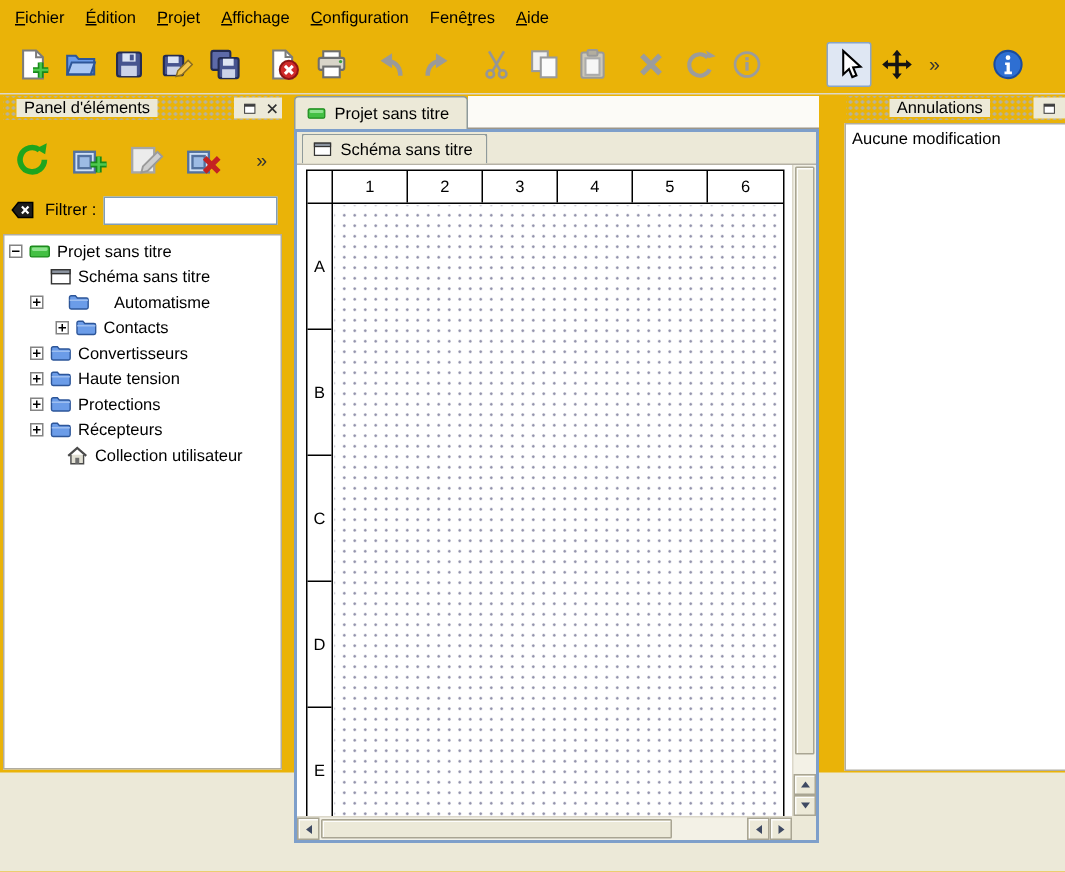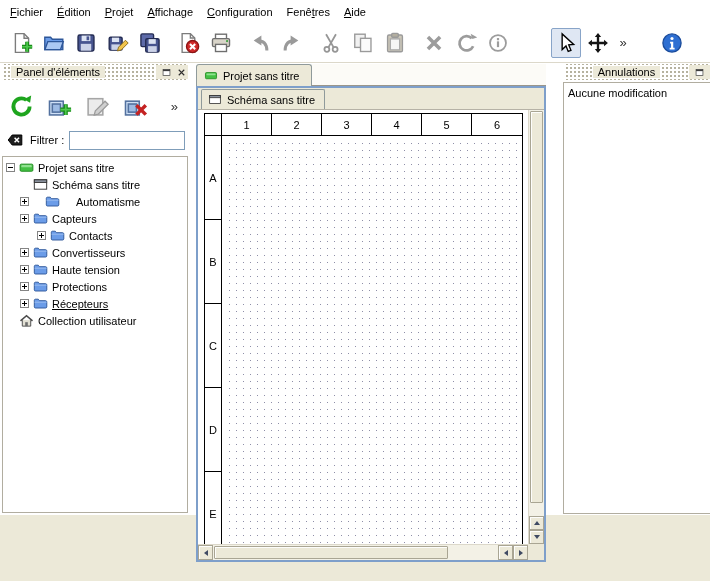--- a/index.html
+++ b/index.html
@@ -1,20 +1,20 @@
 <!DOCTYPE html>
 <html><head>
 <meta charset="utf-8">
 <style>
   *{margin:0;padding:0;box-sizing:border-box;}
   html,body{width:710px;height:581px;overflow:hidden;}
   body{font-family:"Liberation Sans",sans-serif;font-size:11px;color:#000;background:#ece9d8;}
   svg{display:block;}
   u{text-decoration:underline;}
-  .app{position:relative;width:710px;height:515px;background:#ffffff;}
+  .app{position:relative;width:710px;height:515px;background:#eab308;}
 
   
   .menubar{position:absolute;left:0;top:0;width:710px;height:23px;display:flex;align-items:center;padding-left:3px;}
   .menu-item{padding:4px 7px;white-space:nowrap;cursor:default;}
 
   
   .toolbar{position:absolute;left:0;top:23px;width:710px;height:40px;display:flex;align-items:center;padding-left:6px;border-bottom:1px solid #dcd8ca;}
   .tb-group{display:flex;align-items:center;}
   .tb-group + .tb-group{margin-left:7px;}
   .tb-group:nth-child(6){margin-left:36px;}
@@ -383,81 +383,71 @@
         <div class="tree-row" style="padding-left: 17px; gap: 12px;">
           <span class="tree-expander plus"></span>
           <span class="tree-icon">
             <svg viewBox="0 0 16 16">
               <path d="M1.4 4.6c0-.7.5-1.2 1.2-1.2h3l1.4 1.6h6.5c.7 0 1.2.5 1.2 1.2v5.4c0 .7-.5 1.2-1.2 1.2H2.6c-.7 0-1.2-.5-1.2-1.2z" fill="#6b9ce8" stroke="#2d5699"></path>
               <path d="M1.6 6.6h12.9" stroke="#9dbef0" stroke-width="1" fill="none"></path>
             </svg>
           </span>
           <span class="tree-label">Automatisme</span>
         </div>
+        <div class="tree-row" style="padding-left: 34px;">
+          <span class="tree-expander plus"></span>
+          <span class="tree-icon">
+            <svg viewBox="0 0 16 16">
+              <path d="M1.4 4.6c0-.7.5-1.2 1.2-1.2h3l1.4 1.6h6.5c.7 0 1.2.5 1.2 1.2v5.4c0 .7-.5 1.2-1.2 1.2H2.6c-.7 0-1.2-.5-1.2-1.2z" fill="#6b9ce8" stroke="#2d5699"></path>
+              <path d="M1.6 6.6h12.9" stroke="#9dbef0" stroke-width="1" fill="none"></path>
+            </svg>
+          </span>
+          <span class="tree-label">Contacts</span>
+        </div>
         <div class="tree-row" style="padding-left: 17px;">
           <span class="tree-expander plus"></span>
           <span class="tree-icon">
             <svg viewBox="0 0 16 16">
               <path d="M1.4 4.6c0-.7.5-1.2 1.2-1.2h3l1.4 1.6h6.5c.7 0 1.2.5 1.2 1.2v5.4c0 .7-.5 1.2-1.2 1.2H2.6c-.7 0-1.2-.5-1.2-1.2z" fill="#6b9ce8" stroke="#2d5699"></path>
               <path d="M1.6 6.6h12.9" stroke="#9dbef0" stroke-width="1" fill="none"></path>
             </svg>
           </span>
-          <span class="tree-label">Capteurs</span>
-        </div>
-        <div class="tree-row" style="padding-left: 34px;">
+          <span class="tree-label">Convertisseurs</span>
+        </div>
+        <div class="tree-row" style="padding-left: 17px;">
           <span class="tree-expander plus"></span>
           <span class="tree-icon">
             <svg viewBox="0 0 16 16">
               <path d="M1.4 4.6c0-.7.5-1.2 1.2-1.2h3l1.4 1.6h6.5c.7 0 1.2.5 1.2 1.2v5.4c0 .7-.5 1.2-1.2 1.2H2.6c-.7 0-1.2-.5-1.2-1.2z" fill="#6b9ce8" stroke="#2d5699"></path>
               <path d="M1.6 6.6h12.9" stroke="#9dbef0" stroke-width="1" fill="none"></path>
             </svg>
           </span>
-          <span class="tree-label">Contacts</span>
+          <span class="tree-label">Haute tension</span>
         </div>
         <div class="tree-row" style="padding-left: 17px;">
           <span class="tree-expander plus"></span>
           <span class="tree-icon">
             <svg viewBox="0 0 16 16">
               <path d="M1.4 4.6c0-.7.5-1.2 1.2-1.2h3l1.4 1.6h6.5c.7 0 1.2.5 1.2 1.2v5.4c0 .7-.5 1.2-1.2 1.2H2.6c-.7 0-1.2-.5-1.2-1.2z" fill="#6b9ce8" stroke="#2d5699"></path>
               <path d="M1.6 6.6h12.9" stroke="#9dbef0" stroke-width="1" fill="none"></path>
             </svg>
           </span>
-          <span class="tree-label">Convertisseurs</span>
+          <span class="tree-label">Protections</span>
         </div>
         <div class="tree-row" style="padding-left: 17px;">
           <span class="tree-expander plus"></span>
           <span class="tree-icon">
             <svg viewBox="0 0 16 16">
               <path d="M1.4 4.6c0-.7.5-1.2 1.2-1.2h3l1.4 1.6h6.5c.7 0 1.2.5 1.2 1.2v5.4c0 .7-.5 1.2-1.2 1.2H2.6c-.7 0-1.2-.5-1.2-1.2z" fill="#6b9ce8" stroke="#2d5699"></path>
               <path d="M1.6 6.6h12.9" stroke="#9dbef0" stroke-width="1" fill="none"></path>
             </svg>
           </span>
-          <span class="tree-label">Haute tension</span>
-        </div>
-        <div class="tree-row" style="padding-left: 17px;">
-          <span class="tree-expander plus"></span>
-          <span class="tree-icon">
-            <svg viewBox="0 0 16 16">
-              <path d="M1.4 4.6c0-.7.5-1.2 1.2-1.2h3l1.4 1.6h6.5c.7 0 1.2.5 1.2 1.2v5.4c0 .7-.5 1.2-1.2 1.2H2.6c-.7 0-1.2-.5-1.2-1.2z" fill="#6b9ce8" stroke="#2d5699"></path>
-              <path d="M1.6 6.6h12.9" stroke="#9dbef0" stroke-width="1" fill="none"></path>
-            </svg>
-          </span>
-          <span class="tree-label">Protections</span>
-        </div>
-        <div class="tree-row" style="padding-left: 17px; text-decoration: underline;">
-          <span class="tree-expander plus"></span>
-          <span class="tree-icon">
-            <svg viewBox="0 0 16 16">
-              <path d="M1.4 4.6c0-.7.5-1.2 1.2-1.2h3l1.4 1.6h6.5c.7 0 1.2.5 1.2 1.2v5.4c0 .7-.5 1.2-1.2 1.2H2.6c-.7 0-1.2-.5-1.2-1.2z" fill="#6b9ce8" stroke="#2d5699"></path>
-              <path d="M1.6 6.6h12.9" stroke="#9dbef0" stroke-width="1" fill="none"></path>
-            </svg>
-          </span>
           <span class="tree-label">Récepteurs</span>
         </div>
-        <div class="tree-row" style="padding-left: 3px;">
+        <div class="tree-row" style="padding-left: 3px; justify-content: center;">
           <span class="tree-spacer"></span>
           <span class="tree-icon">
             <svg viewBox="0 0 16 16">
               <path d="M1.6 8.4L8 2.8l6.4 5.6" fill="none" stroke="#4a4a4a" stroke-width="1.6"></path>
               <path d="M3.5 7.6V14h9V7.6" fill="#e2e0d4" stroke="#4a4a4a"></path>
               <rect x="6.6" y="9.8" width="2.8" height="4.2" fill="#6e6e6e"></rect>
             </svg>
           </span>
           <span class="tree-label">Collection utilisateur</span>
         </div>

